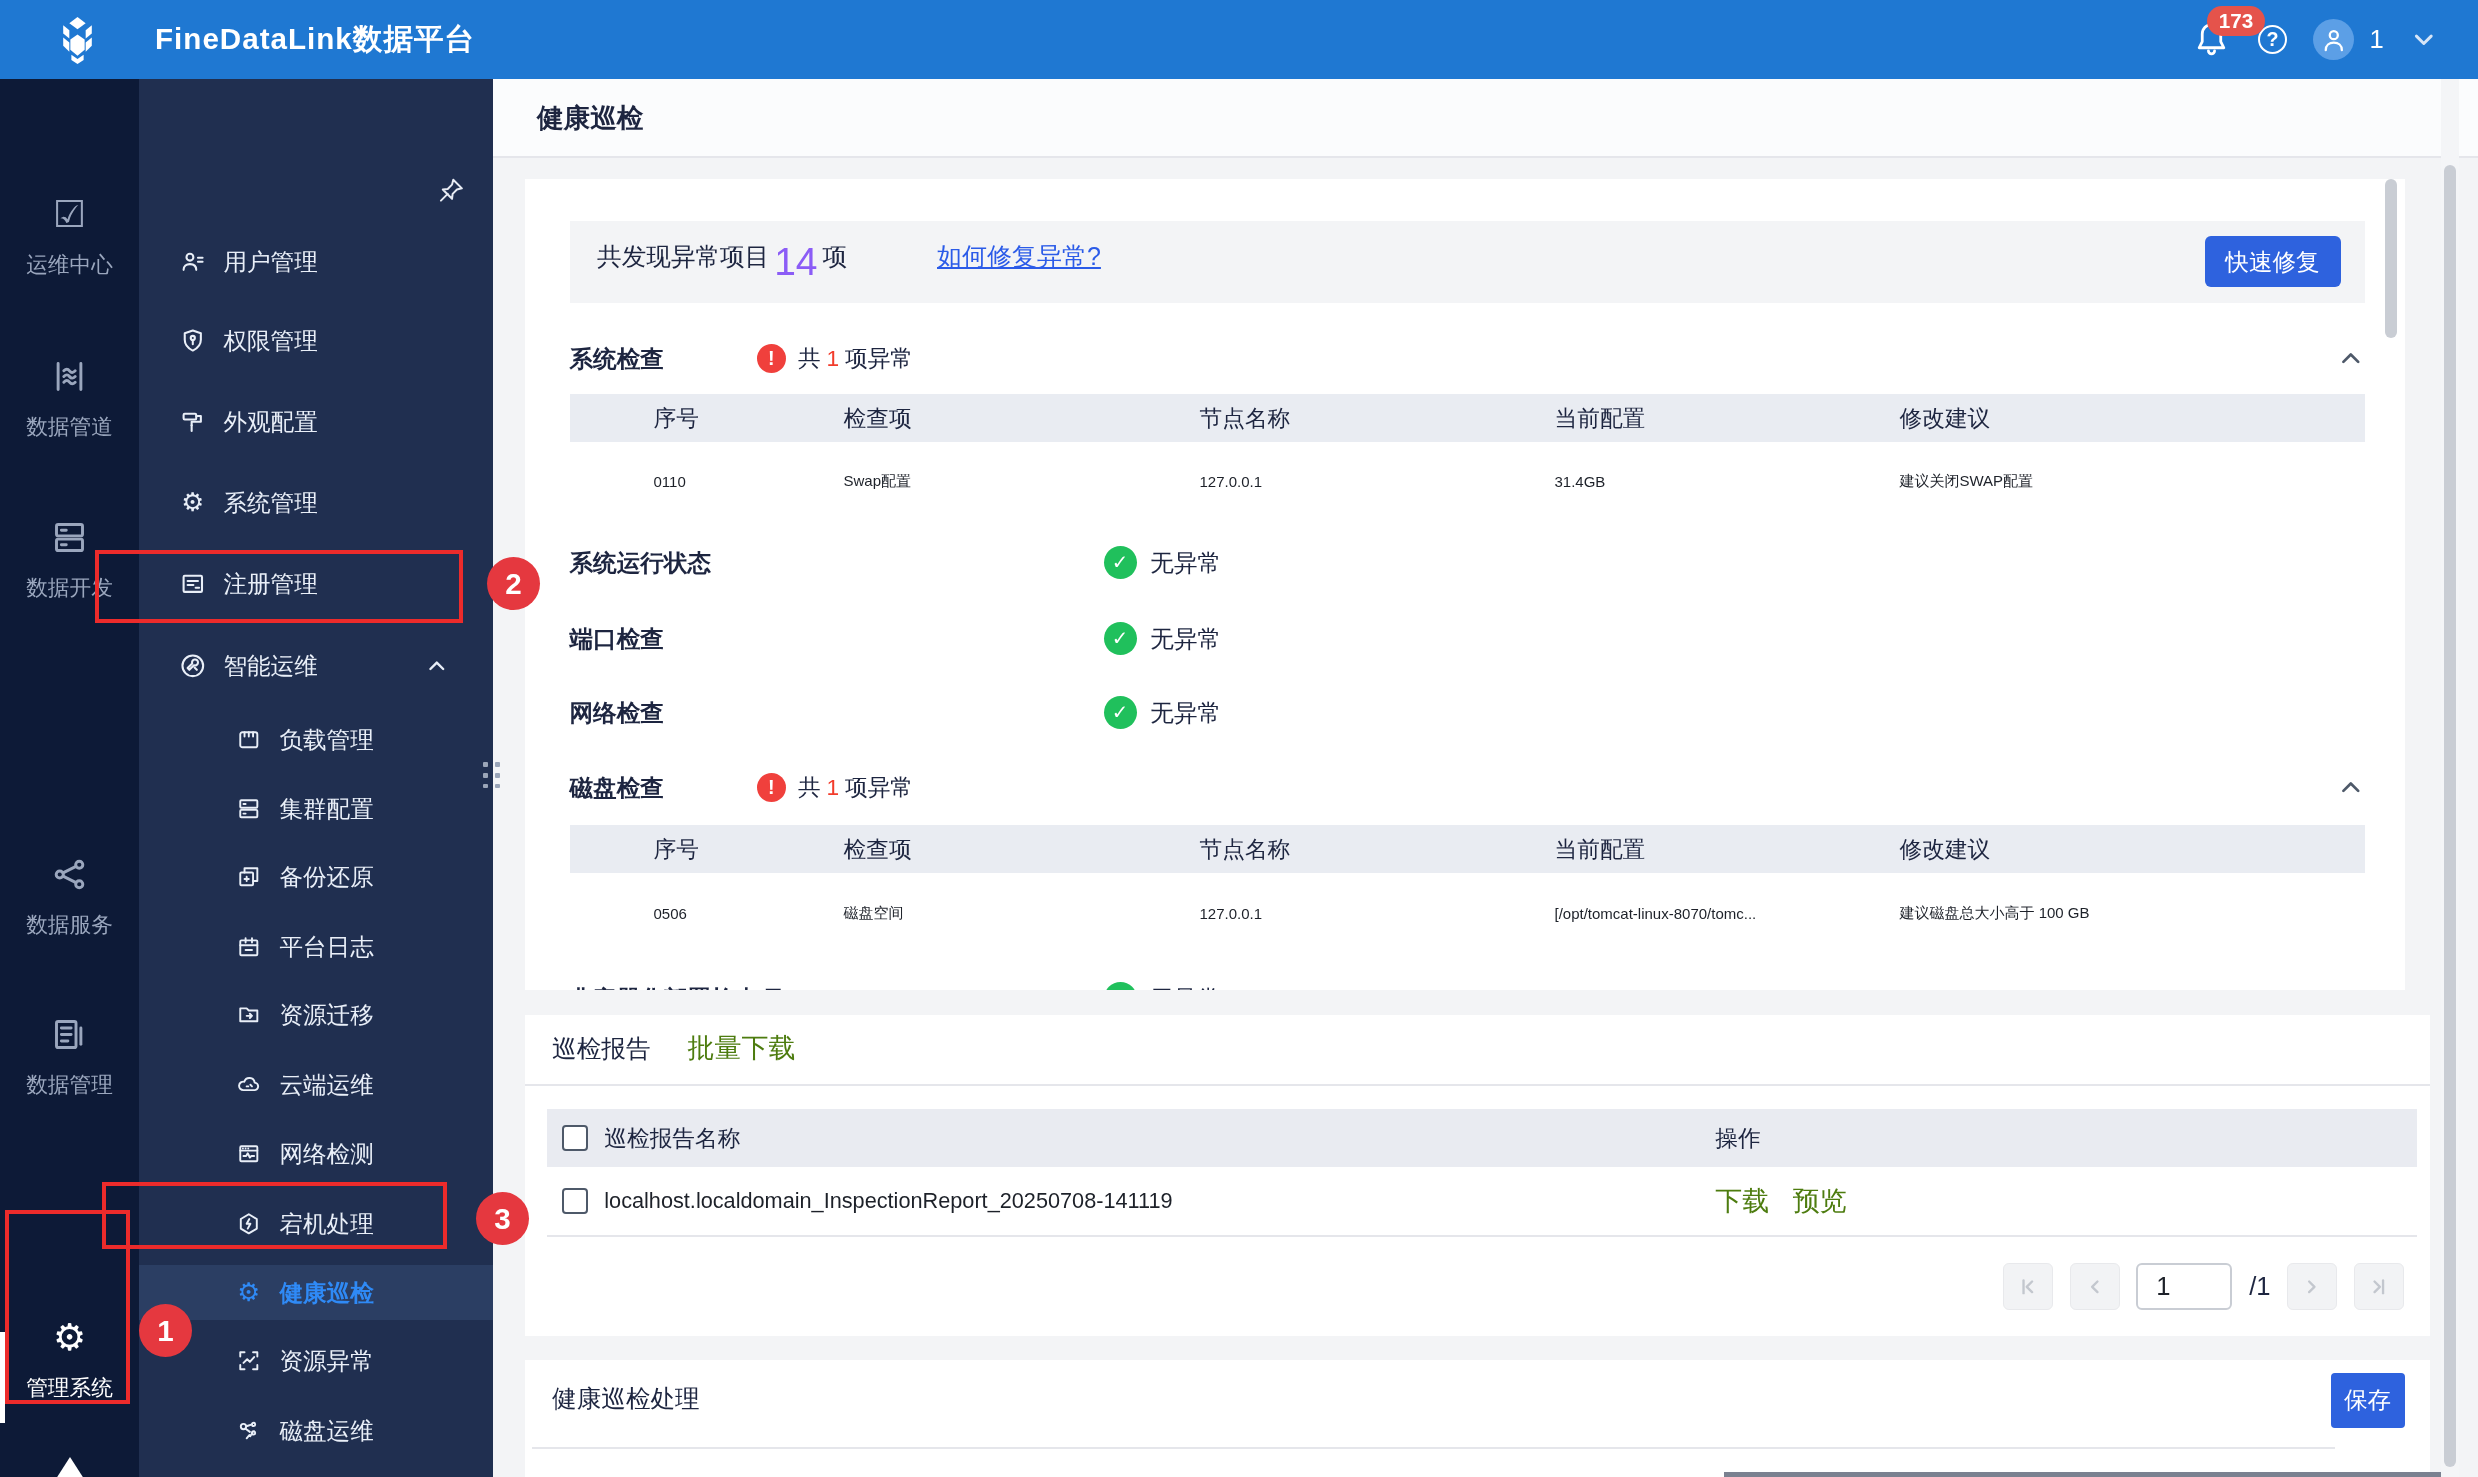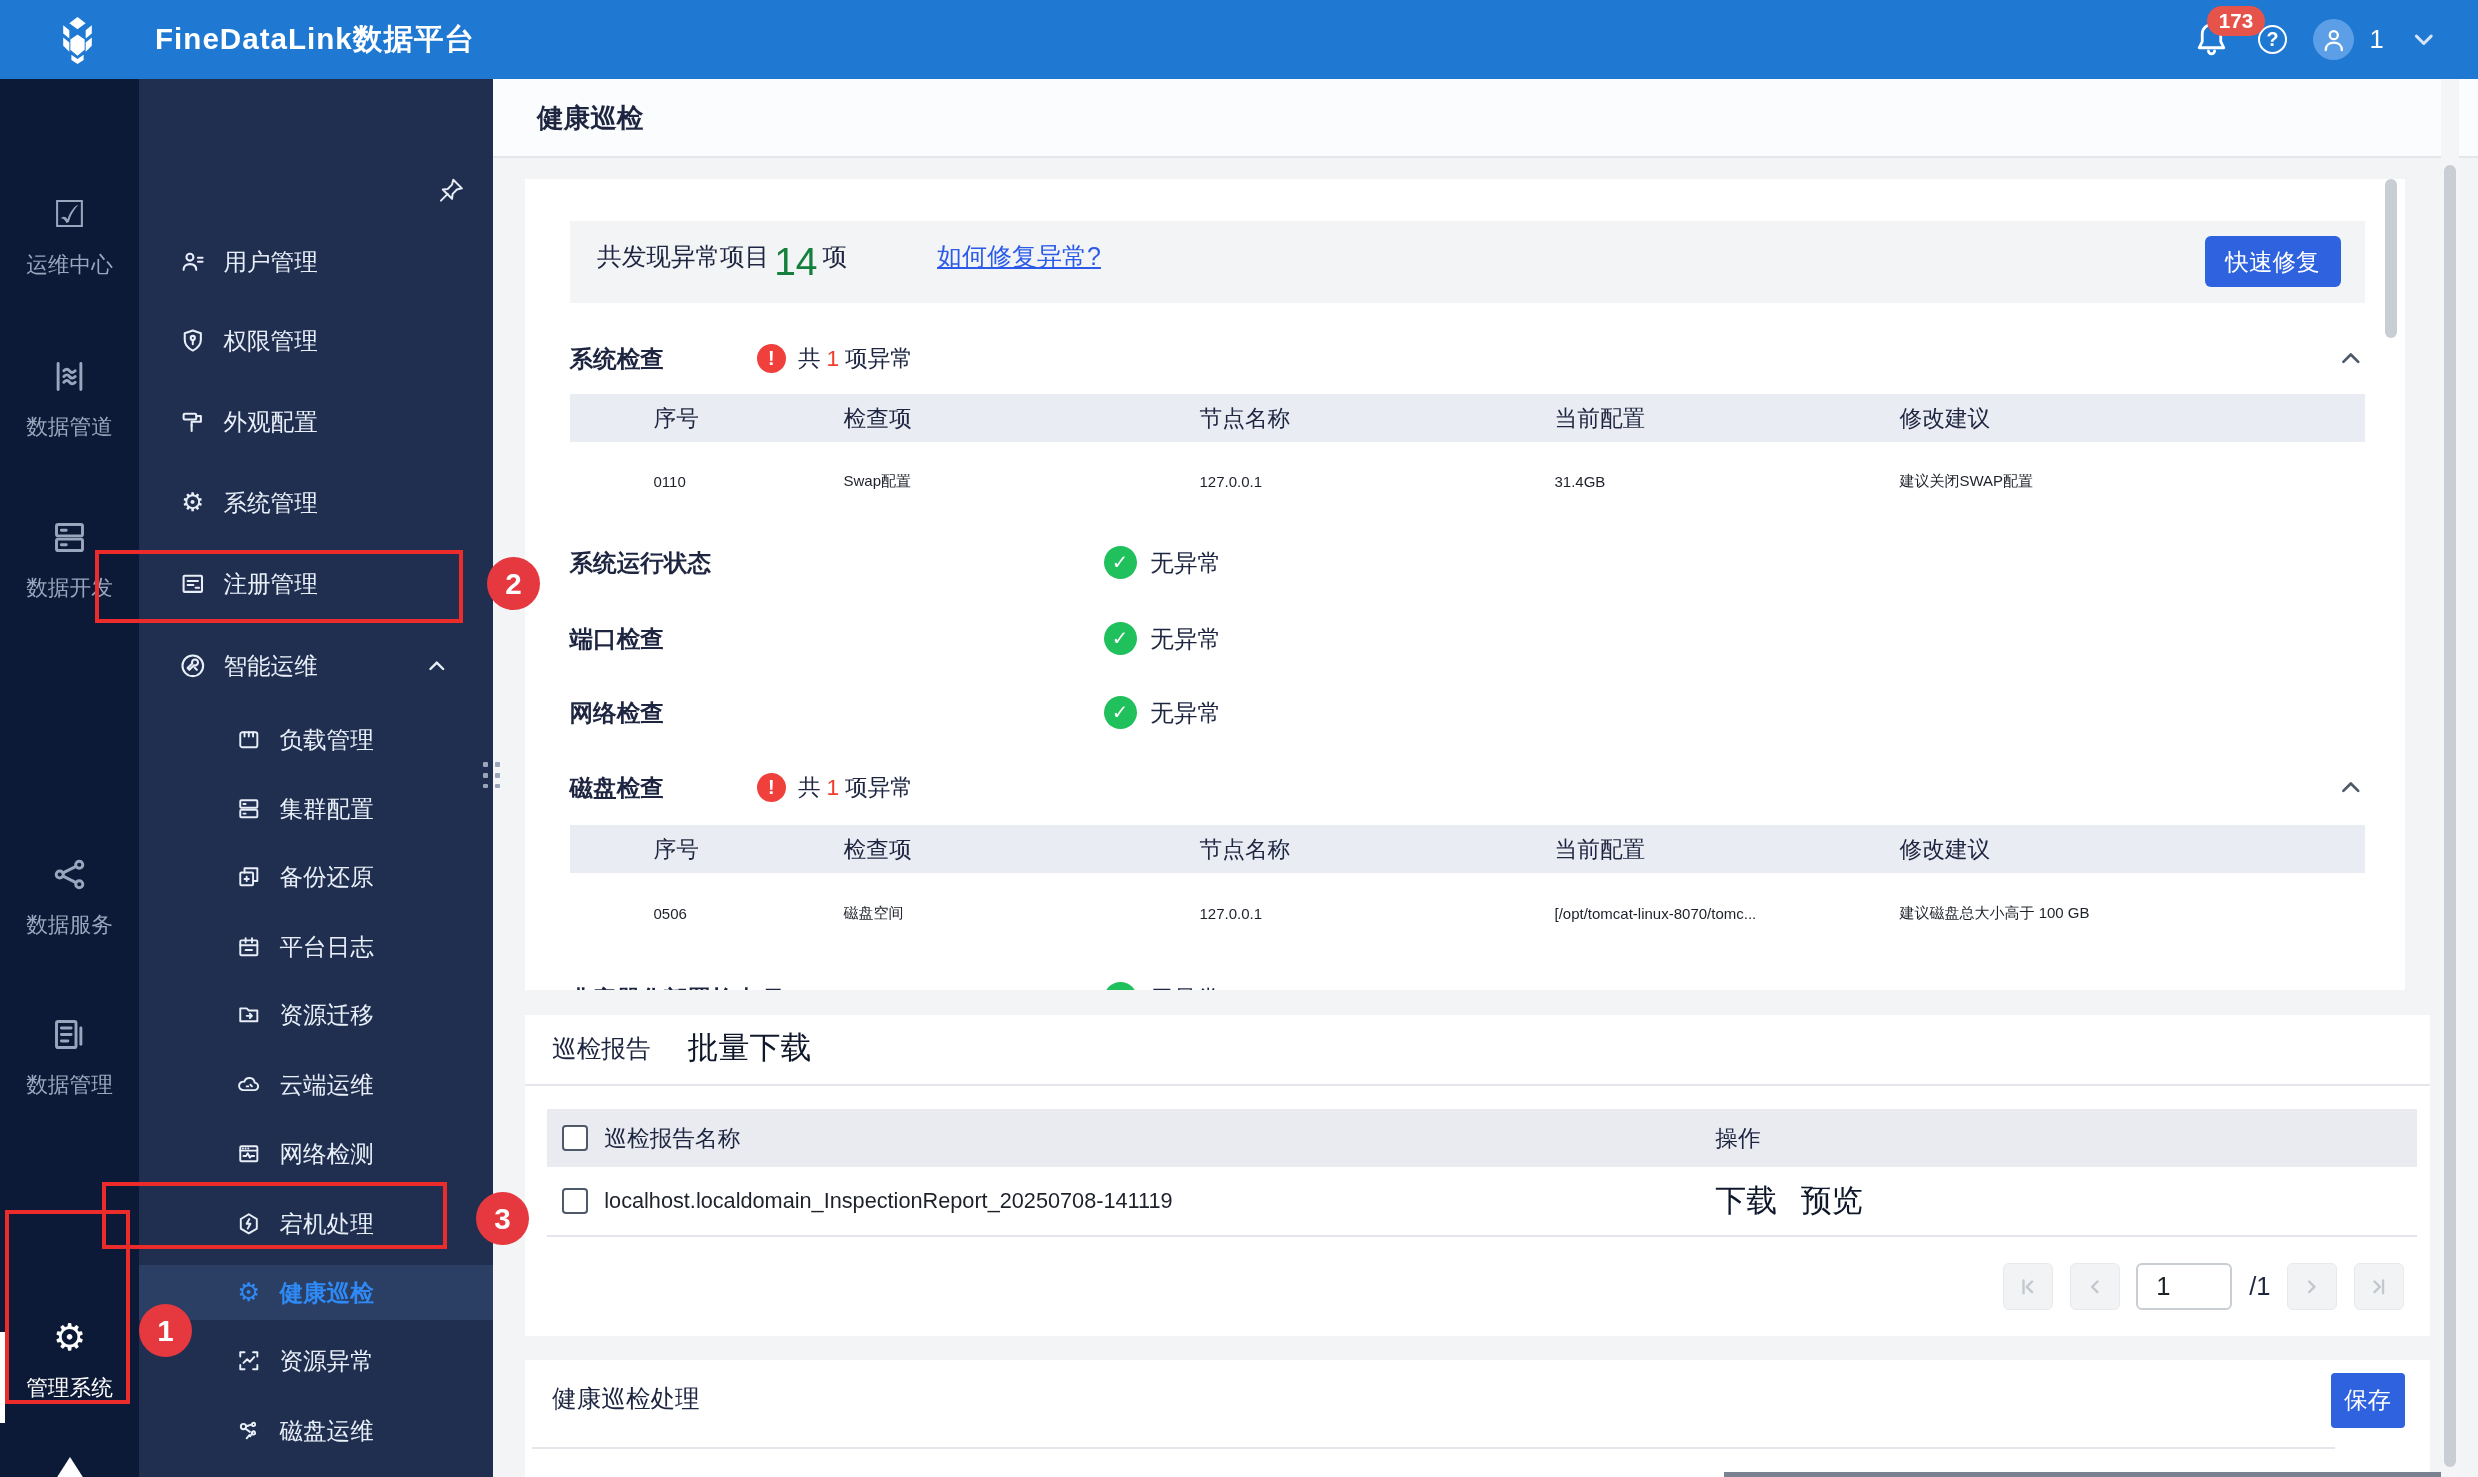--- a/index.html
+++ b/index.html
@@ -45,21 +45,21 @@
   .main-header{position:absolute;left:0;top:0;right:0;height:79px;background:#FBFCFD;border-bottom:2px solid #E5E6EB;
                display:flex;align-items:center;}
   .page-title{margin-left:44px;font-size:26.6px;font-weight:bold;color:#1D2540;}
   .card{position:absolute;background:#fff;overflow:hidden;}
   .card1{left:31.5px;top:100px;width:1880px;height:811px;}
   .card2{left:31.5px;top:936px;width:1905px;height:321px;}
   .card3{left:31.5px;top:1281px;width:1905px;height:197px;}
   
   .summary-bar{position:absolute;left:45px;top:42px;width:1795px;height:82px;background:#F3F4F6;display:flex;align-items:center;}
   .summary-text{margin-left:27.6px;font-size:24.6px;color:#1D2540;display:flex;align-items:flex-start;gap:1px;}
-  .big-red{color:#15803d;font-size:39px;font-weight:500;margin:0 3.9px;}
+  .big-red{color:#8b5cf6;font-size:39px;font-weight:500;margin:0 3.9px;}
   .fix-link{margin-left:89px;font-size:25px;color:#2B5BE8;text-decoration:underline;cursor:pointer;}
   .btn-blue{background:#2E62DE;color:#fff;border:none;border-radius:5.9px;font-size:23.6px;cursor:pointer;
             font-family:inherit;display:flex;align-items:center;justify-content:center;}
   .quick-fix{position:absolute;left:1680px;top:57px;width:136px;height:51px;}
   .sec-title-row{position:absolute;left:45px;right:39px;height:45px;display:flex;align-items:center;}
   .sec-title{font-size:23.6px;font-weight:bold;color:#1D2540;width:187px;}
   .excl{width:29.6px;height:29.6px;border-radius:50%;background:#F0403C;color:#fff;font-size:19.7px;font-weight:bold;
         display:flex;align-items:center;justify-content:center;margin-right:11.8px;flex:0 0 auto;}
   .sec-badge{font-size:22.7px;color:#1D2540;}
   .sec-badge b{color:#F23C2B;font-weight:normal;padding:0 5.9px;}
@@ -69,21 +69,21 @@
   .chk-table-row{position:absolute;left:45px;width:1795px;height:79px;display:grid;
                  grid-template-columns:190px 356px 355px 345px 1fr;align-items:center;padding-left:84px;font-size:15px;color:#1D2129;}
   .status-row{position:absolute;left:45px;height:77px;display:flex;align-items:center;}
   .status-label{font-size:23.6px;font-weight:bold;color:#1D2540;width:534px;}
   .ok-circle{width:33px;height:33px;border-radius:50%;background:#20C05C;color:#fff;font-size:19.7px;font-weight:bold;
              display:flex;align-items:center;justify-content:center;margin-right:13.8px;flex:0 0 auto;}
   .status-text{font-size:23.6px;color:#1D2540;}
   
   .report-title-row{position:absolute;left:27.6px;top:11.8px;height:43px;display:flex;align-items:center;gap:37px;}
   .report-title{font-size:24.6px;color:#1D2540;}
-  .link{color:#0f172a;font-size:31px;cursor:pointer;}
+  .link{color:#4d7c0f;font-size:27px;cursor:pointer;}
   .divider{position:absolute;height:2px;background:#E5E6EB;}
   .rep-head{position:absolute;left:22.7px;top:94px;width:1870px;height:58px;background:#E9EBF1;display:flex;align-items:center;font-size:22.7px;color:#1D2540;}
   .rep-row{position:absolute;left:22.7px;top:152px;width:1870px;height:70px;display:flex;align-items:center;
            border-bottom:2px solid #E5E6EB;font-size:21.7px;color:#1D2129;}
   .checkbox{width:25.6px;height:25.6px;border:2px solid #4E5969;border-radius:3.9px;margin-left:14.8px;margin-right:16.7px;flex:0 0 auto;background:#fff;cursor:pointer;}
   .op-col{position:absolute;left:1168px;display:flex;gap:23.6px;text-align:center;}
   .pager{position:absolute;right:25.6px;top:248px;display:flex;align-items:center;gap:16.7px;}
   .pg-btn{width:50px;height:47px;background:#F2F3F5;border:1px solid #E8E9EC;border-radius:5.9px;color:#C3C7CE;
           display:flex;align-items:center;justify-content:center;cursor:pointer;}
   .pg-input{width:96px;height:47px;border:2px solid #C9CDD4;border-radius:5.9px;background:#fff;font-size:25.6px;

